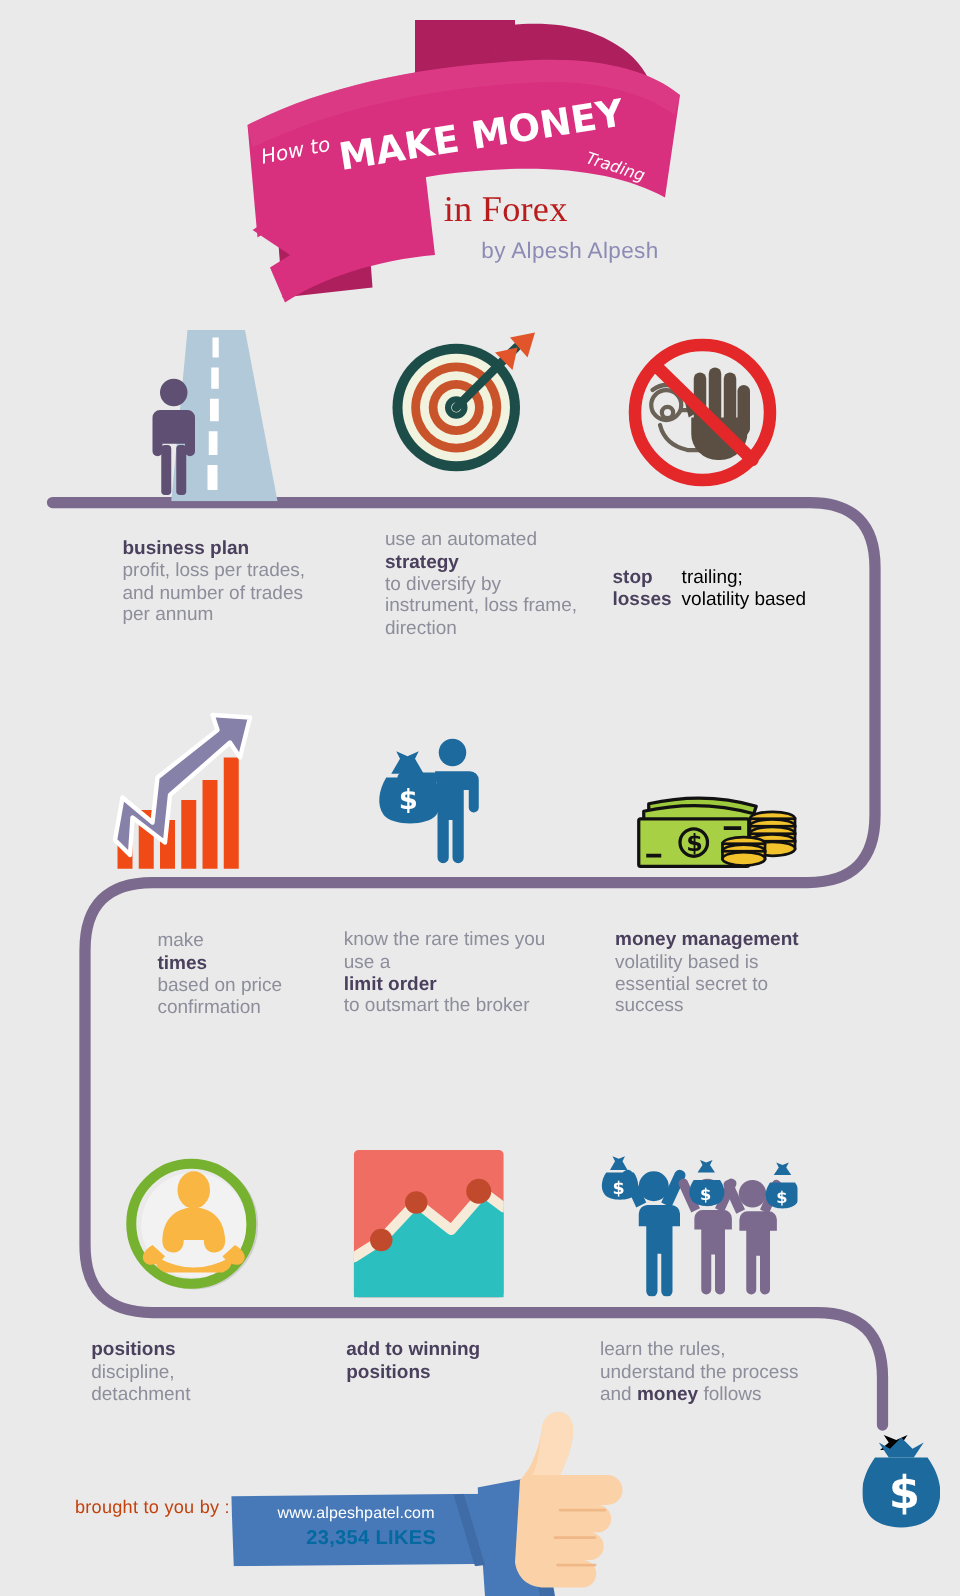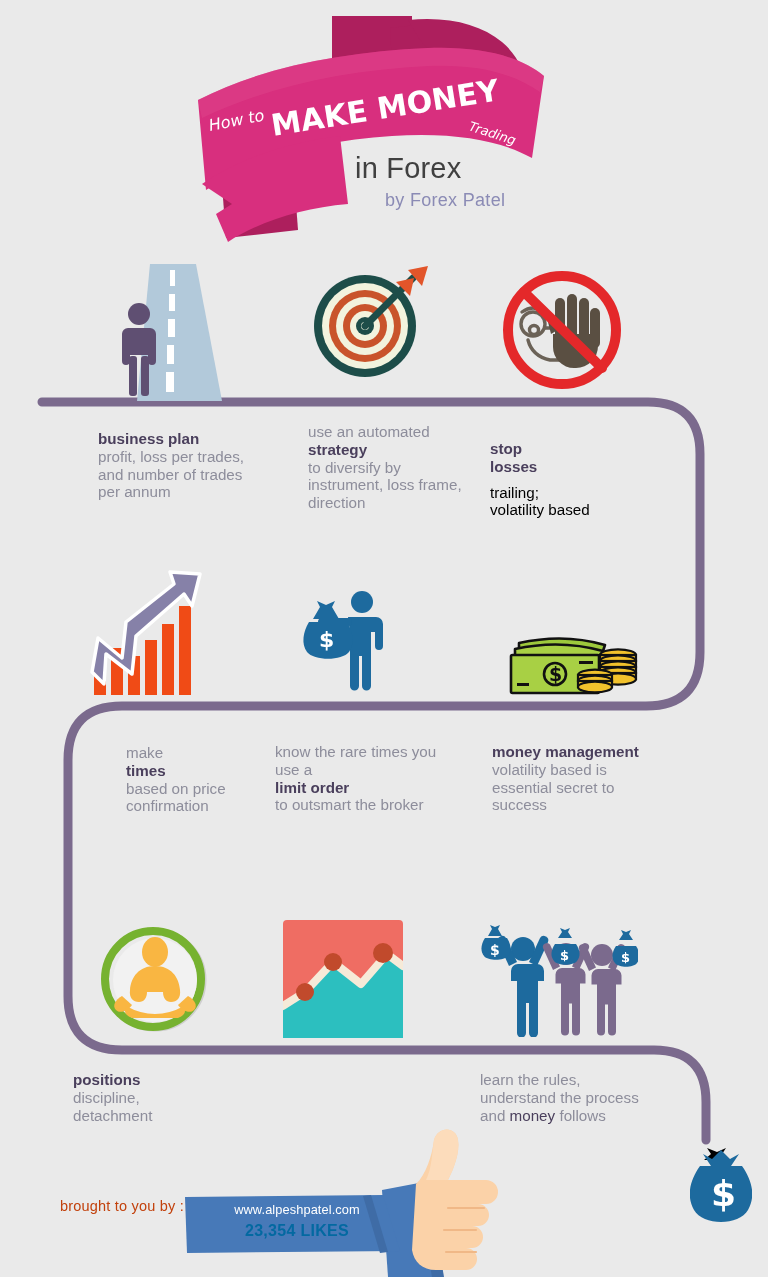--- a/index.html
+++ b/index.html
@@ -10,43 +10,44 @@
     overflow:hidden;
     position:relative;
   }
   .stage{position:absolute;left:0;top:0;width:768px;height:1277px;}
   .abs{position:absolute;}
 
   
   #ribbon-wrap{left:180px;top:8px;width:420px;height:235px;}
   #title-forex{
     left:355px;top:152px;
-    font-size:29px;color:#404040;font-weight:400;
+    font-size:29px;color:#b91c1c;font-weight:400;
     letter-spacing:.2px;
+    font-family:Liberation Serif, serif;
   }
   #title-author{
     left:385px;top:190px;
     font-size:18px;color:#8b8bb5;letter-spacing:.3px;
   }
 
   
   #path-svg{left:0;top:380px;width:768px;height:780px;}
 
   
   .txtblk{font-size:15.2px;line-height:1.17;color:#8d8d9b;}
-  .txtblk b{color:#4a3f5c;font-weight:normal;}
+  .txtblk b{color:#4a3f5c;font-weight:bold;}
   .txtblk .lead{color:#4a3f5c;font-weight:bold;display:block;}
   .inlinepair{display:flex;gap:8px;}
   .inlinepair .k{color:#4a3f5c;font-weight:bold;white-space:nowrap;}
   .inlinepair .v{color:#000000;}
 
   
   #t-business{left:98px;top:430px;width:150px;}
   #t-strategy{left:308px;top:423px;width:165px;}
-  #t-stoploss{left:490px;top:440px;width:230px;flex-direction:column;}
+  #t-stoploss{left:490px;top:453px;width:230px;}
 
   
   #t-entry{left:105px;top:744px;width:165px;margin-left:21px;}
   #t-limit{left:275px;top:743px;width:170px;}
   #t-money{left:492px;top:743px;width:160px;}
 
   
   #t-psych{left:73px;top:1071px;width:150px;}
   #t-addwin{left:277px;top:1071px;width:140px;}
   #t-learn{left:480px;top:1071px;width:180px;}
@@ -67,21 +68,21 @@
   #ic-thumb{left:382px;top:1126px;width:130px;height:151px;}
   #ic-bag{left:690px;top:1148px;width:62px;height:82px;}
 
   
   #footer-brought{
     left:60px;top:1198px;
     font-size:14.5px;color:#c2410c;letter-spacing:.2px;
   }
   #footer-banner{left:185px;top:1195px;width:215px;height:58px;}
   #footer-url{
-    left:222px;top:1202px;width:150px;text-align:center;
+    left:222px;top:1202px;width:150px;text-align:left;
     font-size:12.8px;color:#ffffff;letter-spacing:.1px;
   }
   #footer-likes{
     left:222px;top:1222px;width:150px;text-align:center;
     font-size:16px;color:#0369a1;font-weight:bold;letter-spacing:.3px;
   }
 </style>
 </head>
 <body>
 
@@ -102,21 +103,21 @@
 
       <path d="M18 92 C80 60 160 44 248 40 C300 38 340 48 364 68 L360 84 C332 64 294 56 248 58 C162 62 84 80 22 110 Z" fill="#e0468c" opacity=".45"></path>
 
       <text x="30" y="123" transform="rotate(-11 30 123)" font-family="'DejaVu Sans', sans-serif" font-size="16" fill="#ffffff" font-style="italic">How to</text>
       <text x="93" y="128" transform="rotate(-9 93 128)" font-family="'DejaVu Sans', sans-serif" font-size="30" font-weight="bold" fill="#ffffff">MAKE MONEY</text>
       <text x="288" y="122" transform="rotate(18 288 122)" font-family="'DejaVu Sans', sans-serif" font-size="13" fill="#ffffff" font-style="italic">Trading</text>
     </svg>
   </div>
 
   <div class="abs" id="title-forex">in Forex</div>
-  <div class="abs" id="title-author">by Forex Patel</div>
+  <div class="abs" id="title-author">by Alpesh Alpesh</div>
 
   <div class="abs" id="path-svg">
     <svg width="768" height="780" viewBox="0 0 768 780">
       <path d="M 42 22
                L 648 22
                Q 700 22 700 74
                L 700 272
                Q 700 326 646 326
                L 122 326
                Q 68 326 68 380
@@ -349,20 +350,23 @@
       </g>
       <text x="143" y="40" font-family="'DejaVu Sans', sans-serif" font-size="13" font-weight="bold" fill="#ffffff">$</text>
     </svg>
   </div>
 
   <div class="abs txtblk" id="t-psych">
     <span class="lead">positions</span>
     <span>discipline, detachment</span>
   </div>
 
+  <div class="abs txtblk" id="t-addwin">
+    <span class="lead">add to winning positions</span>
+  </div>
 
   <div class="abs txtblk" id="t-learn">
     <span>learn the rules, understand the process and</span>
     <span><b>money</b>
       <span>follows</span></span>
   </div>
 
   <div class="abs" id="ic-thumb">
     <svg width="130" height="151" viewBox="0 0 130 151">
       <path d="M0 64 L42 56 L58 151 L6 151 Z" fill="#4779b8"></path>

